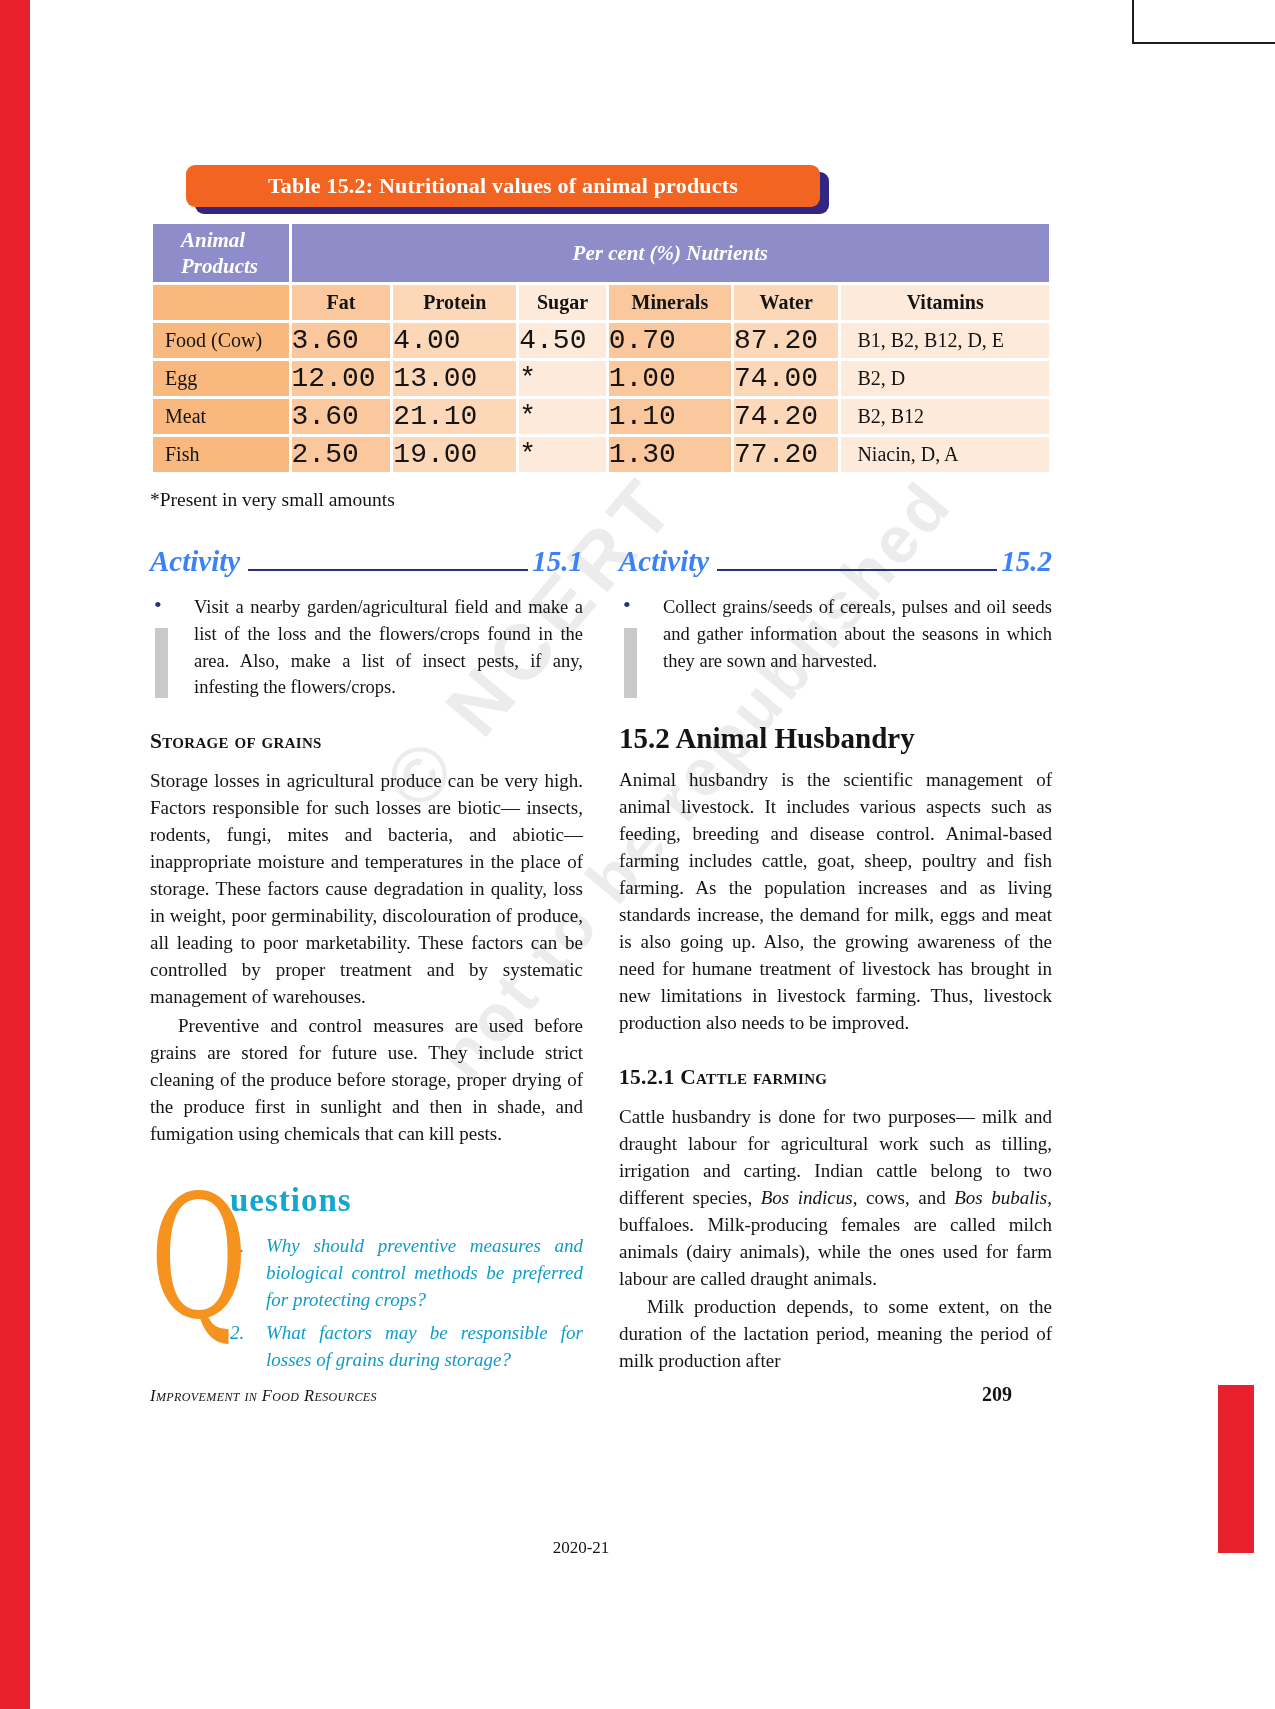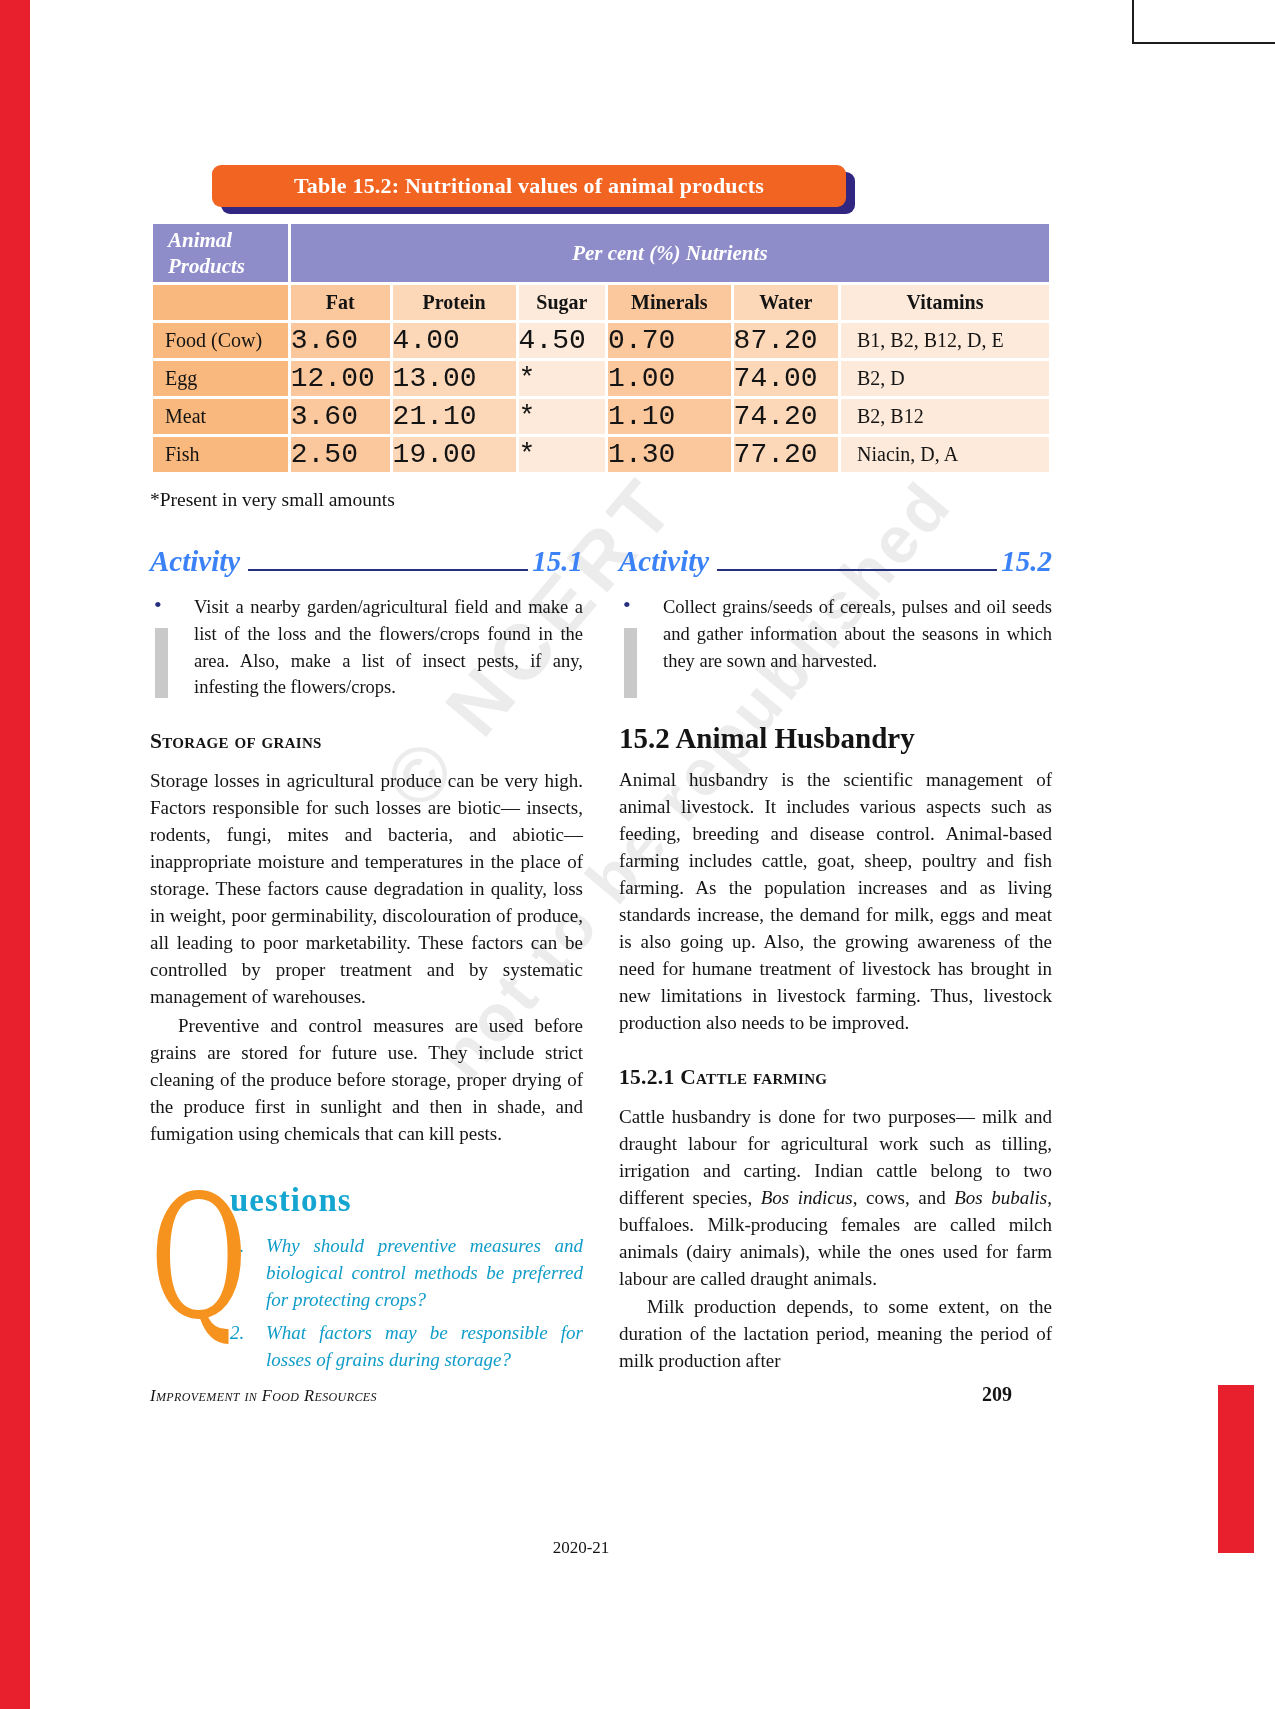--- a/index.html
+++ b/index.html
@@ -18,31 +18,31 @@
     color:rgba(70,70,70,0.10); text-align:center; pointer-events:none;
     font-family:"Liberation Sans", sans-serif; font-weight:bold;
   }
   .watermark .wm1 { font-size:78px; letter-spacing:8px; margin-bottom:130px; }
   .watermark .wm2 { font-size:66px; letter-spacing:4px; white-space:nowrap; }
 
   .content { position:absolute; left:150px; top:165px; width:902px; z-index:1; }
 
   
   .caption-box {
-    margin-left:62px; width:634px; height:42px; background:#f26422;
+    margin-left:36px; width:634px; height:42px; background:#f26422;
     border-radius:9px; box-shadow:9px 7px 0 #312783;
     display:flex; align-items:center; justify-content:center;
   }
   .caption-box span { color:#ffffff; font-weight:bold; font-size:22px; letter-spacing:0.2px; }
 
   
   .nutri-table { margin-top:14px; width:902px; border-collapse:separate; border-spacing:3px; }
   .nutri-table td { vertical-align:middle; }
   .ph { background:#8e8cc9; color:#ffffff; font-style:italic; font-weight:bold; font-size:21px; height:58px; }
-  .ph.corner { padding-left:15px; line-height:1.25; }
+  .ph.corner { padding-left:28px; line-height:1.25; }
   .ph.span { text-align:center; }
   .prod { background:#f9b87d; font-size:20px; padding-left:12px; height:35px; }
   .sub { font-weight:bold; font-size:20px; text-align:center; height:35px; }
   .val { font-size:28px; text-align:left; height:35px;font-family:Liberation Mono, monospace; }
   .vit { font-size:20px; text-align:left; padding-left:16px; height:35px; }
   .ca { background:#fbc89d; }
   .cb { background:#fcd8b8; }
   .cc { background:#fdeada; }
 
   .footnote { margin-top:14px; font-size:19.5px; }

